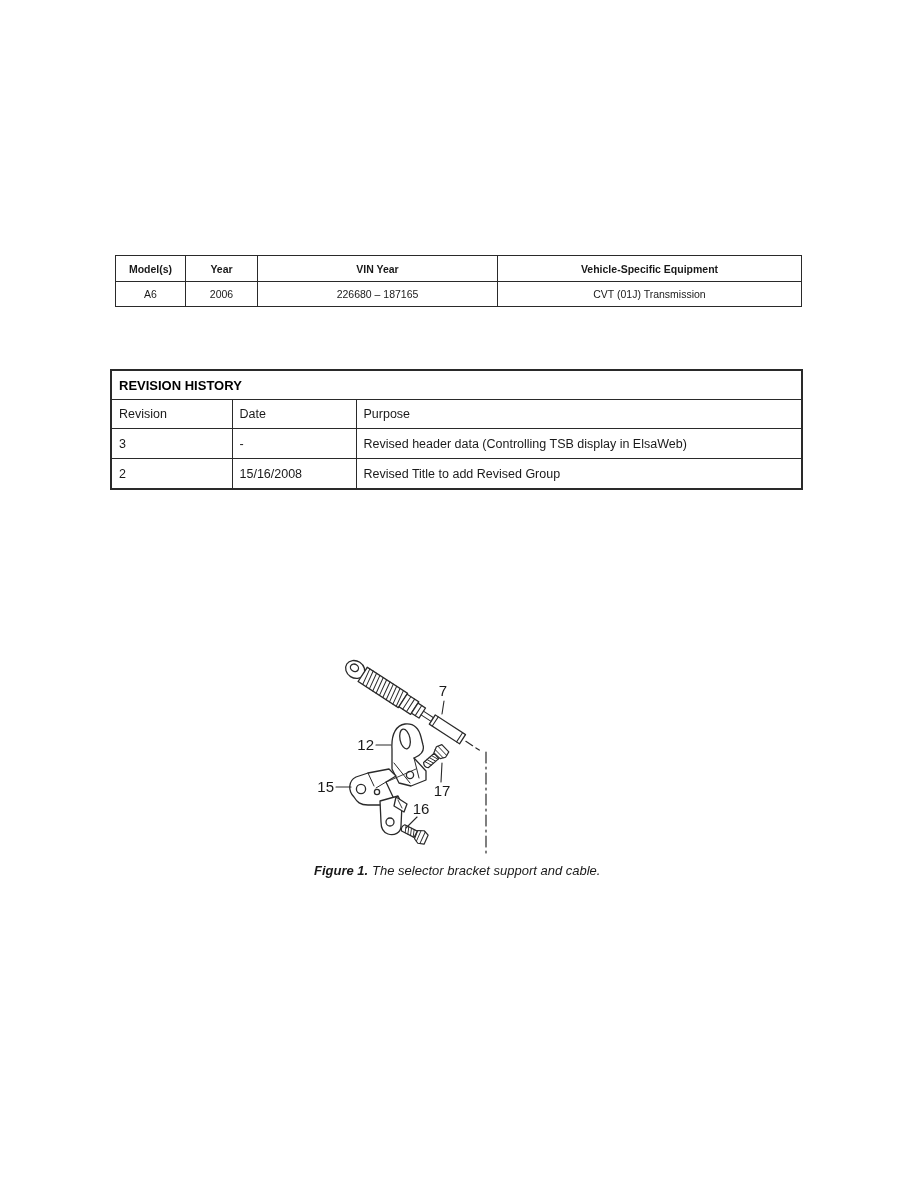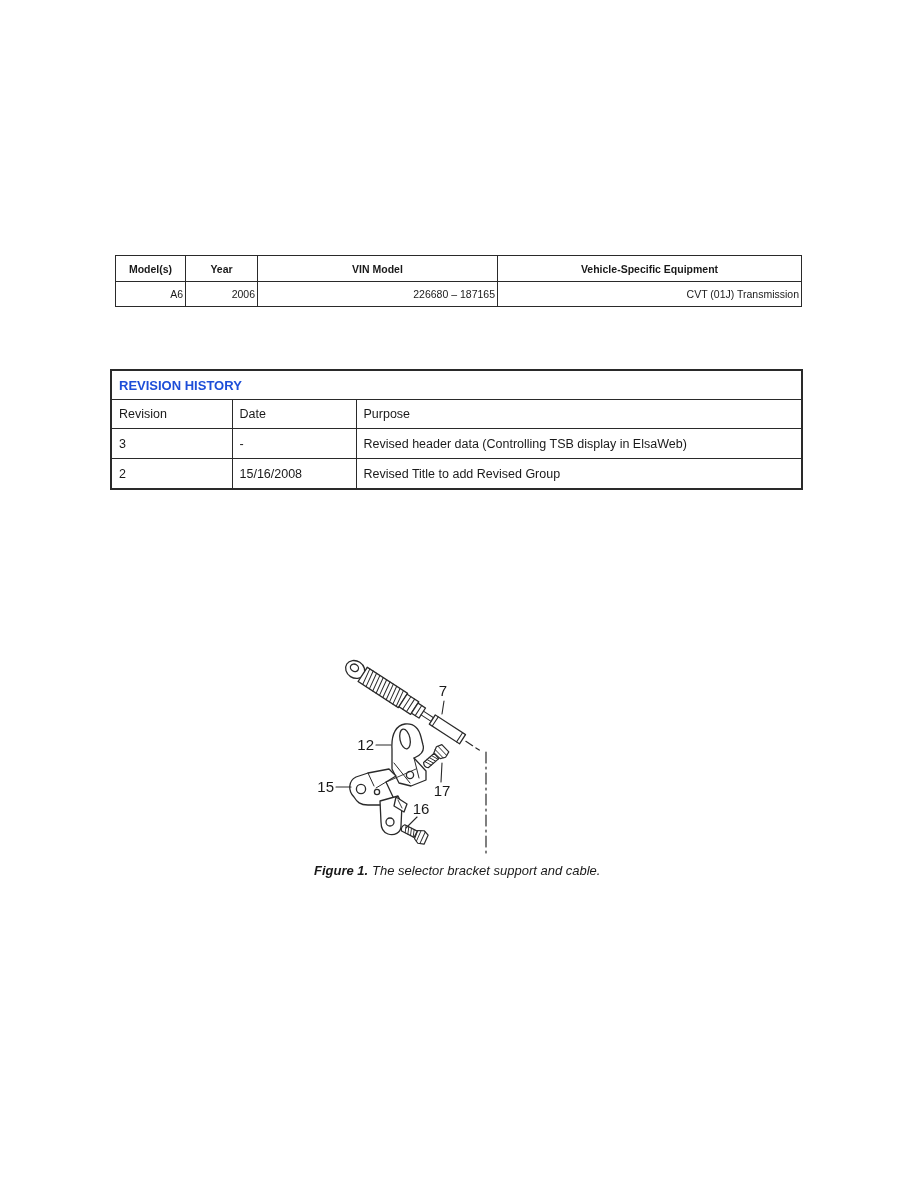--- a/index.html
+++ b/index.html
@@ -21,21 +21,21 @@
   }
   .vehicle-table th, .vehicle-table td {
     border: 1px solid #2a2a2a;
     text-align: center;
     vertical-align: middle;
     padding: 0 2px;
     overflow: hidden;
     white-space: nowrap;
   }
   .vehicle-table th { height: 25px; font-weight: bold; }
-  .vehicle-table td { height: 24px; font-weight: normal; text-align: right; }
+  .vehicle-table td { height: 24px; font-weight: normal; }
 
   
   .revision-table {
     left: 110px; top: 369px; width: 691px;
     font-size: 12.5px;
     border: 2px solid #2a2a2a;
   }
   .revision-table td {
     border: 1px solid #2a2a2a;
     vertical-align: middle;
@@ -86,41 +86,41 @@
     <colgroup>
       <col style="width:70px">
         <col style="width:72px">
         <col style="width:240px">
         <col style="width:304px">
     </colgroup>
     <tbody>
       <tr>
         <th>Model(s)</th>
         <th>Year</th>
-        <th>VIN Model</th>
+        <th>VIN Year</th>
         <th>Vehicle-Specific Equipment</th>
       </tr>
       <tr>
         <td>A6</td>
         <td>2006</td>
         <td>226680 – 187165</td>
         <td>CVT (01J) Transmission</td>
       </tr>
     </tbody>
   </table>
 
   <table class="revision-table">
     <colgroup>
       <col style="width:121px">
         <col style="width:124px">
         <col style="width:446px">
     </colgroup>
     <tbody>
       <tr>
-        <td class="rev-title" colspan="3" style="color: #1d4ed8;">REVISION HISTORY</td>
+        <td class="rev-title" colspan="3" style="color: #000000;">REVISION HISTORY</td>
       </tr>
       <tr class="rev-header">
         <td>Revision</td>
         <td>Date</td>
         <td>Purpose</td>
       </tr>
       <tr class="rev-row">
         <td>3</td>
         <td>-</td>
         <td>Revised header data (Controlling TSB display in ElsaWeb)</td>

